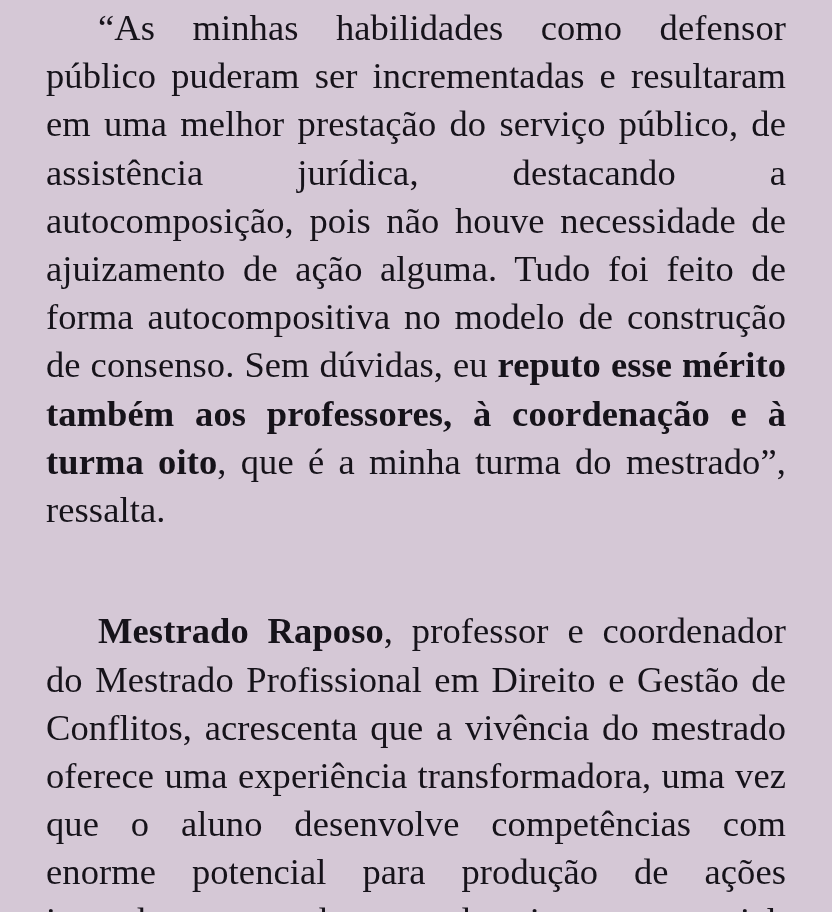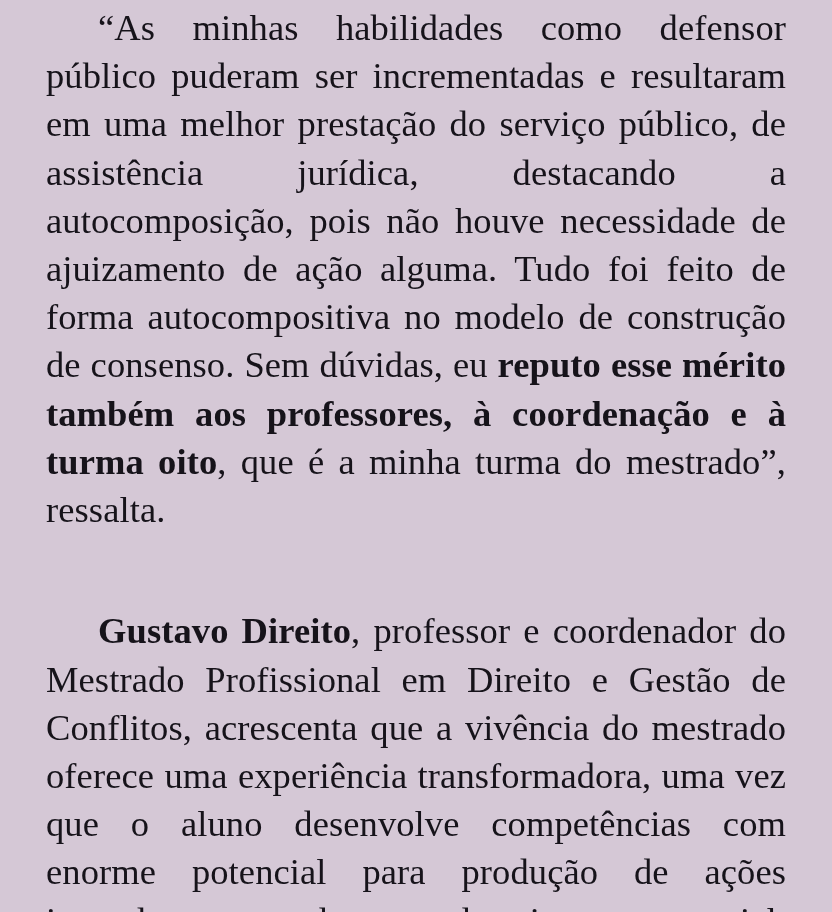--- a/index.html
+++ b/index.html
@@ -50,16 +50,16 @@
 </head>
 <body>
 
 <div class="page">
 
   <p class="para">
     <span class="indent"></span><span>“As minhas habilidades como defensor público puderam ser incrementadas e resultaram em uma melhor prestação do serviço público, de assistência jurídica, destacando a autocomposição, pois não houve necessidade de ajuizamento de ação alguma. Tudo foi feito de forma autocompositiva no modelo de construção de consenso. Sem dúvidas, eu </span><span class="bold">reputo esse mérito também aos professores, à coordenação e à turma oito</span><span>, que é a minha turma do mestrado”, ressalta.</span>
   </p>
 
   <p class="para">
-    <span class="indent"></span><span class="bold">Gustavo Direito</span><span>, professor e coordenador do Mestrado Profissional em Direito e Gestão de Conflitos, acrescenta que a vivência do mestrado oferece uma experiência transformadora, uma vez que o aluno desenvolve competências com enorme potencial para produção de ações inovadoras e de grande impacto social.</span>
+    <span class="indent"></span><span class="bold">Mestrado Raposo</span><span>, professor e coordenador do Mestrado Profissional em Direito e Gestão de Conflitos, acrescenta que a vivência do mestrado oferece uma experiência transformadora, uma vez que o aluno desenvolve competências com enorme potencial para produção de ações inovadoras e de grande impacto social.</span>
   </p>
 
 </div>
 
 </body></html>

